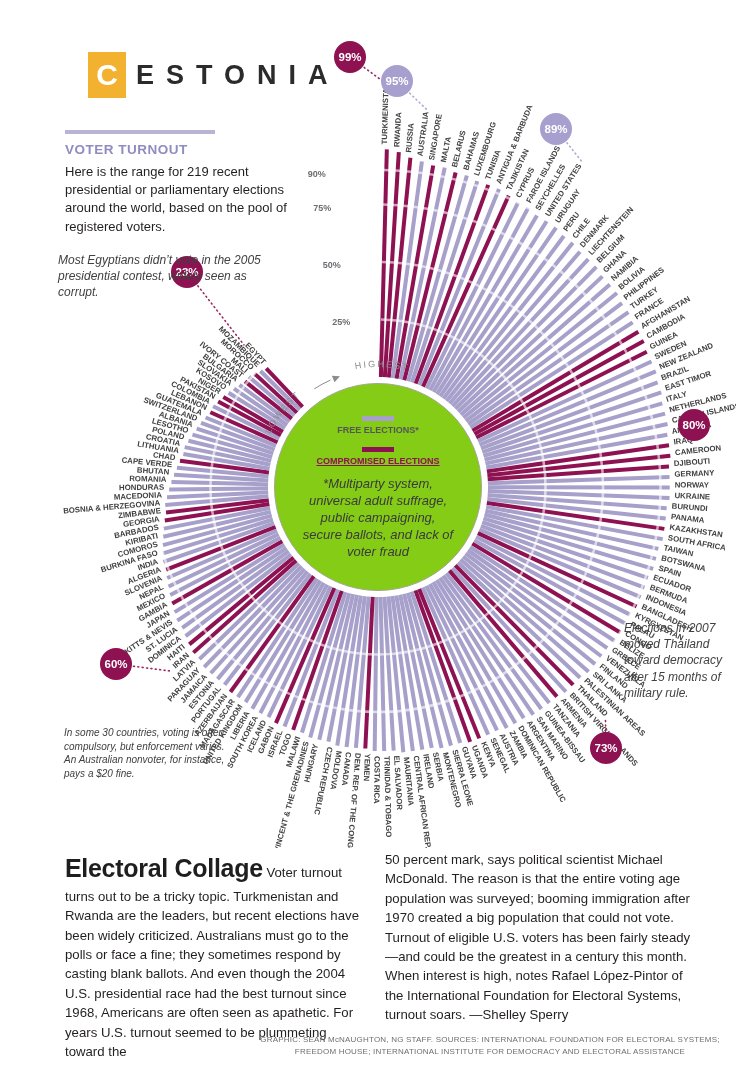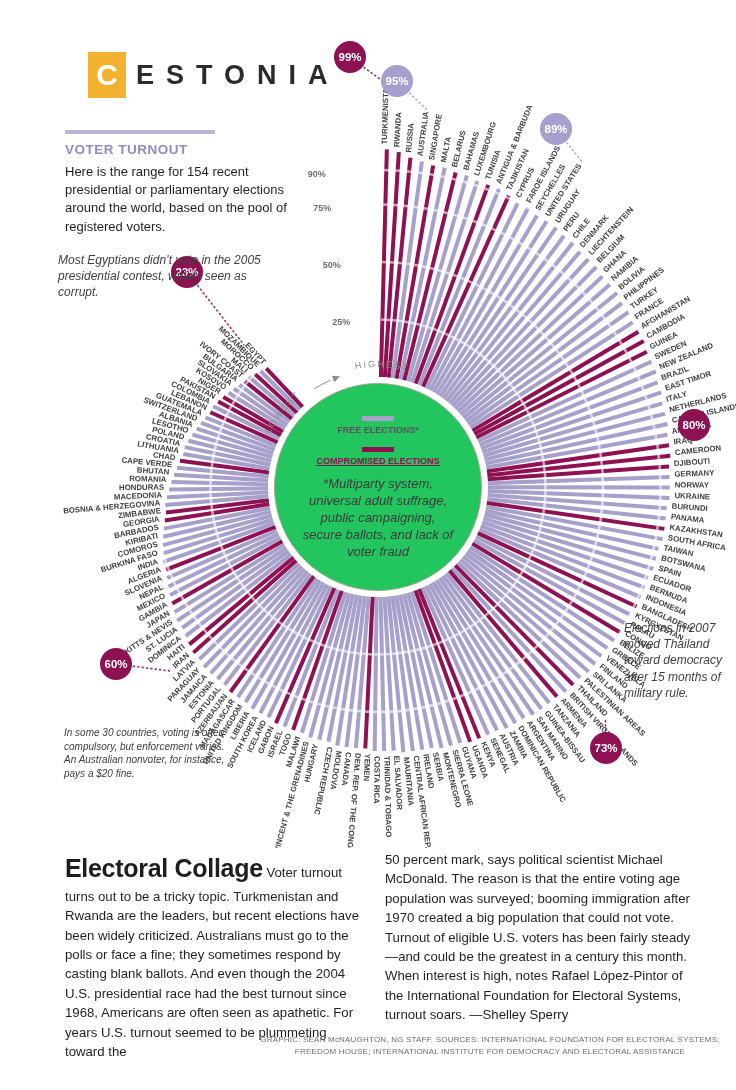--- a/index.html
+++ b/index.html
@@ -12,21 +12,21 @@
   #culture .rest{font-size:27px;font-weight:bold;color:#2b2b2b;letter-spacing:12px;margin-left:10px;}
   
   #intro{position:absolute;left:65px;top:130px;width:235px;}
   #intro .rule{width:150px;height:4px;background:#b9b4d6;margin-bottom:8px;}
   #intro h2{margin:0 0 6px 0;font-size:13.5px;color:#8f8cc0;letter-spacing:.5px;}
   #intro p{margin:0;font-size:13px;line-height:1.4;color:#231f20;}
   
   #chart-svg{position:absolute;left:0;top:0;z-index:1;}
   
   #center-legend{position:absolute;left:274px;top:383px;width:208px;height:208px;border-radius:50%;
-     background:#22c55e;border:1px solid #a3a78f;z-index:2;text-align:center;box-sizing:border-box;padding-top:32px;}
+     background:#84cc16;border:1px solid #a3a78f;z-index:2;text-align:center;box-sizing:border-box;padding-top:32px;}
   .swatch{width:32px;height:5px;margin:0 auto 4px auto;}
   .swatch.free{background:#a6a0ca;}
   .swatch.comp{background:#8e1151;margin-top:10px;}
   .leg-label{font-size:9px;font-weight:bold;color:#55565a;line-height:1.3;}
   .leg-label.comp{color:#8e1151;text-decoration:underline;}
   #legend-note{font-size:13px;color:#3a3a3c;line-height:1.3;width:156px;margin:9px auto 8px auto;font-style:italic;}
   
   .annot{position:absolute;font-style:italic;font-size:12px;line-height:1.35;color:#414042;z-index:3;}
   #annot-egypt{left:58px;top:252px;width:205px;}
   #annot-thailand{left:611px;top:620px;width:100px;padding-left:13px;}
@@ -48,21 +48,21 @@
 <div id="page">
 
   <div id="culture">
     <div class="cbox">C</div>
     <div class="rest">ESTONIA</div>
   </div>
 
   <div id="intro">
     <div class="rule"></div>
     <h2>VOTER TURNOUT</h2>
-    <p>Here is the range for 154 recent presidential or parliamentary elections around the world, based on the pool of registered voters.</p>
+    <p>Here is the range for 219 recent presidential or parliamentary elections around the world, based on the pool of registered voters.</p>
   </div>
 
   <svg id="chart-svg" width="736" height="848" viewBox="0 0 736 848">
       <line x1="380.87946431386604" y1="377.0376942526887" x2="386.8399554435688" y2="149.41572135575433" stroke="#8e1151" stroke-width="4"></line>
       <line x1="384.83031252055724" y1="377.2122646609763" x2="398.82624381268096" y2="152.24721424810406" stroke="#8e1151" stroke-width="4"></line>
       <line x1="388.77233230762914" y1="377.5287395858894" x2="410.39534115785193" y2="157.79006413647483" stroke="#8e1151" stroke-width="4"></line>
       <line x1="392.70042847559796" y1="377.9867099724358" x2="421.90082503849027" y2="161.44667478131964" stroke="#a6a0ca" stroke-width="4"></line>
       <line x1="396.60952382174844" y1="378.58558387775275" x2="433.1856970059485" y2="165.50197691748144" stroke="#8e1151" stroke-width="4"></line>
       <line x1="400.49456570259696" y1="379.32458723621465" x2="444.706612110792" y2="167.6934577859384" stroke="#a6a0ca" stroke-width="4"></line>
       <line x1="404.3505325646114" y1="380.2027648599396" x2="455.59034088797847" y2="172.53068671031303" stroke="#8e1151" stroke-width="4"></line>

